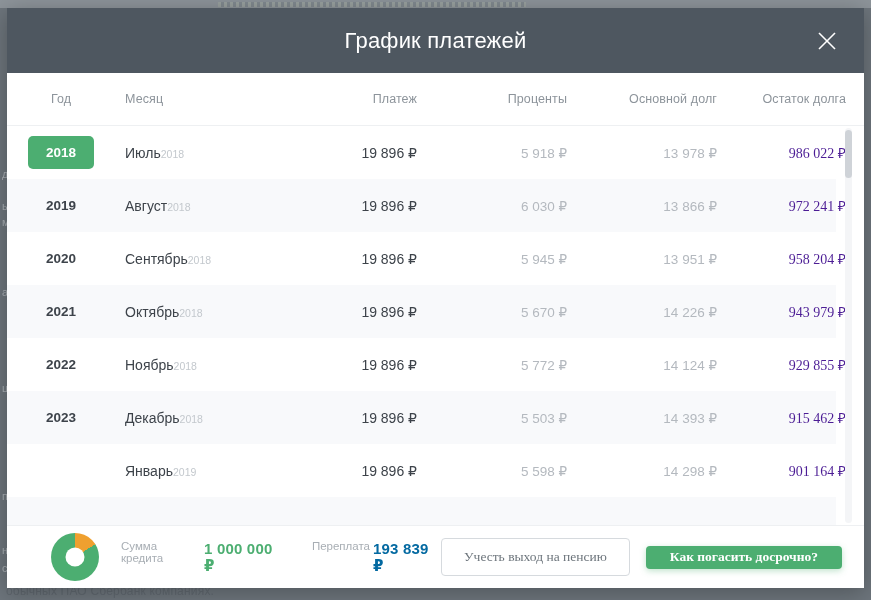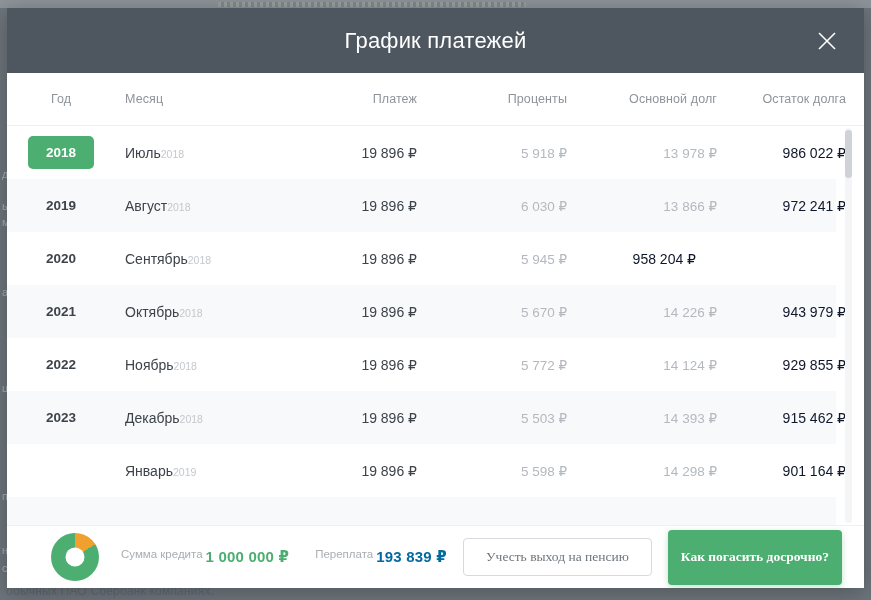--- a/index.html
+++ b/index.html
@@ -173,21 +173,21 @@
     align-items: baseline;
     gap: 0;
     padding-left: 10px;
   }
   .month-name { font-size: 14px; color: #3d434a; }
   .month-year { font-size: 10.5px; color: #c3c8cd; }
 
   .pay-val   { color: #3d434a; font-size: 14px; }
   .pct-val   { color: #b4b9bf; font-size: 13.5px; }
   .princ-val { color: #b4b9bf; font-size: 13.5px; }
-  .rest-val  { color: #0f172a; font-size: 14px; }
+  .rest-val  { color: #4c1d95; font-size: 14px; font-family: Liberation Serif, serif; }
 
   
   #scrollbar-track {
     position: absolute;
     top: 2px;
     right: 12px;
     bottom: 2px;
     width: 7px;
     background: #f4f5f7;
     border-radius: 4px;
@@ -254,22 +254,22 @@
     border: 1px solid #d6dade;
     border-radius: 4px;
     background: #ffffff;
     color: #6d757c;
     font-size: 13.5px;
     font-family: inherit;
     cursor: pointer;
     white-space: nowrap;
   }
   #early-repay-button {
-    height: 55px;
-    padding: 0 13px;
+    height: 23px;
+    padding: 0 24px;
     border: none;
     border-radius: 4px;
     background: #4cae71;
     color: #ffffff;
     font-size: 13.5px;
     font-weight: 700;
     font-family: inherit;
     cursor: pointer;
     white-space: nowrap;
     box-shadow: 0 2px 6px rgba(76,174,113,.35);
@@ -346,20 +346,21 @@
           <div class="row">
             <div class="cell col-year year-cell">
               <span class="year-plain">2020</span>
             </div>
             <div class="cell col-month month-cell">
               <span class="month-name">Сентябрь</span>
               <span class="month-year">2018</span>
             </div>
             <div class="cell col-pay pay-val">19 896 ₽</div>
             <div class="cell col-pct pct-val">5 945 ₽</div>
+            <div class="cell col-princ princ-val">13 951 ₽</div>
             <div class="cell col-rest rest-val">958 204 ₽</div>
           </div>
           <div class="row alt">
             <div class="cell col-year year-cell">
               <span class="year-plain">2021</span>
             </div>
             <div class="cell col-month month-cell">
               <span class="month-name">Октябрь</span>
               <span class="month-year">2018</span>
             </div>

